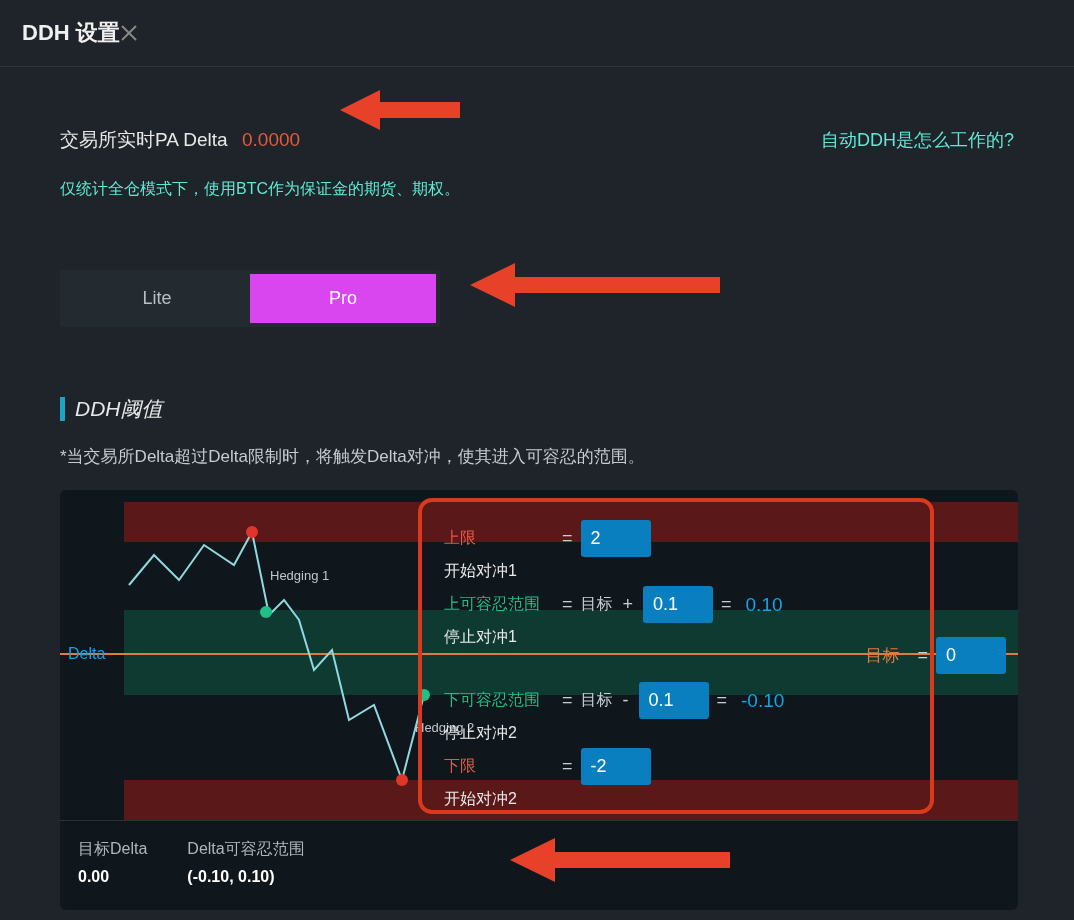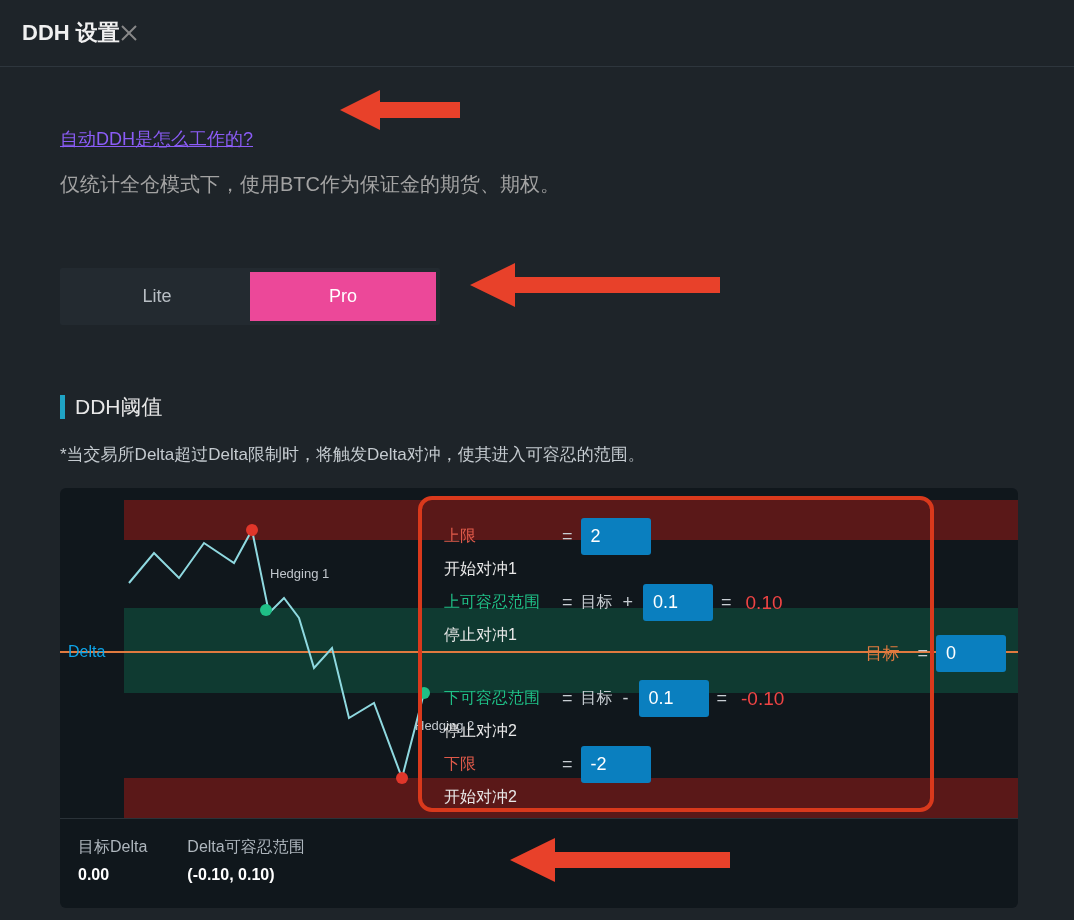--- a/index.html
+++ b/index.html
@@ -25,43 +25,43 @@
     color: #f0f0f0;
   }
   .close-icon {
     width: 18px; height: 18px; cursor: pointer;
     stroke: #888; stroke-width: 2;
   }
   .content { padding: 60px 60px 0 60px; }
   .row1 { display:flex; justify-content:space-between; align-items:baseline; }
   .pa-label { font-size: 19px; color:#e8e8e8; }
   .pa-value { font-size: 19px; color:#e35a3d; margin-left:10px; }
-  .help-link { color:#8b5cf6; font-size:18px; text-decoration:underline; cursor:pointer; }
-  .note { margin-top:20px; font-size:20px; color:#a3a3a3; }
+  .help-link { color:#5eead4; font-size:18px; cursor:pointer; }
+  .note { margin-top:26px; font-size:16px; color:#5eead4; }
   .tabs {
     margin-top: 70px;
     display:flex;
     width: 380px;
     background:#232a30;
     padding:4px;
     border-radius:2px;
   }
   .tab {
     flex:1;
     text-align:center;
     padding:14px 0;
     font-size:18px;
     color:#b8bec4;
     cursor:pointer;
   }
-  .tab.active { background:#ec4899; color:#fff; }
+  .tab.active { background:#d946ef; color:#fff; }
   .section-head {
     margin-top: 68px;
     display:flex; align-items:center;
-    font-size:21px; font-weight:500;
+    font-size:21px; font-weight:500;font-style:italic;
   }
   .bar-accent { width:5px; height:24px; background:#1fa3c4; margin-right:10px; }
   .section-note { margin-top:22px; font-size:17px; color:#c5cbd0; }
   .panel {
     margin-top: 22px;
     width: 958px;
     background:#10171c;
     border-radius:6px;
     position:relative;
     padding: 0;
@@ -99,21 +99,21 @@
     background:#0a7fbf;
     border:none;
     color:#fff;
     font-size:18px;
     padding:8px 10px;
     width:70px;
     border-radius:3px;
     outline:none;
   }
   .result { font-size:19px; margin-left:6px; font-weight:500;}
-  .result.green { color:#ef4444; }
+  .result.green { color:#0ea5e9; }
   .target-row {
     position:absolute;
     right: 12px;
     top: 147px;
     display:flex; align-items:center;
     color:#e07a3f;
     z-index:5;
   }
   .target-row .lbl-t { font-size:17px; color:#e07a3f; margin-right:10px; }
   .summary {
@@ -133,20 +133,24 @@
 <div class="titlebar">
   <h1>DDH 设置</h1>
   <svg class="close-icon" viewBox="0 0 18 18">
     <line x1="2" y1="2" x2="16" y2="16"></line>
       <line x1="16" y1="2" x2="2" y2="16"></line>
   </svg>
 </div>
 
 <div class="content">
   <div class="row1">
+    <div>
+      <span class="pa-label">交易所实时PA Delta</span>
+      <span class="pa-value">0.0000</span>
+    </div>
     <a class="help-link">自动DDH是怎么工作的?</a>
   </div>
   <div class="note">仅统计全仓模式下，使用BTC作为保证金的期货、期权。</div>
 
   <div class="tabs">
     <div class="tab">Lite</div>
     <div class="tab active">Pro</div>
   </div>
 
   <div class="section-head">

